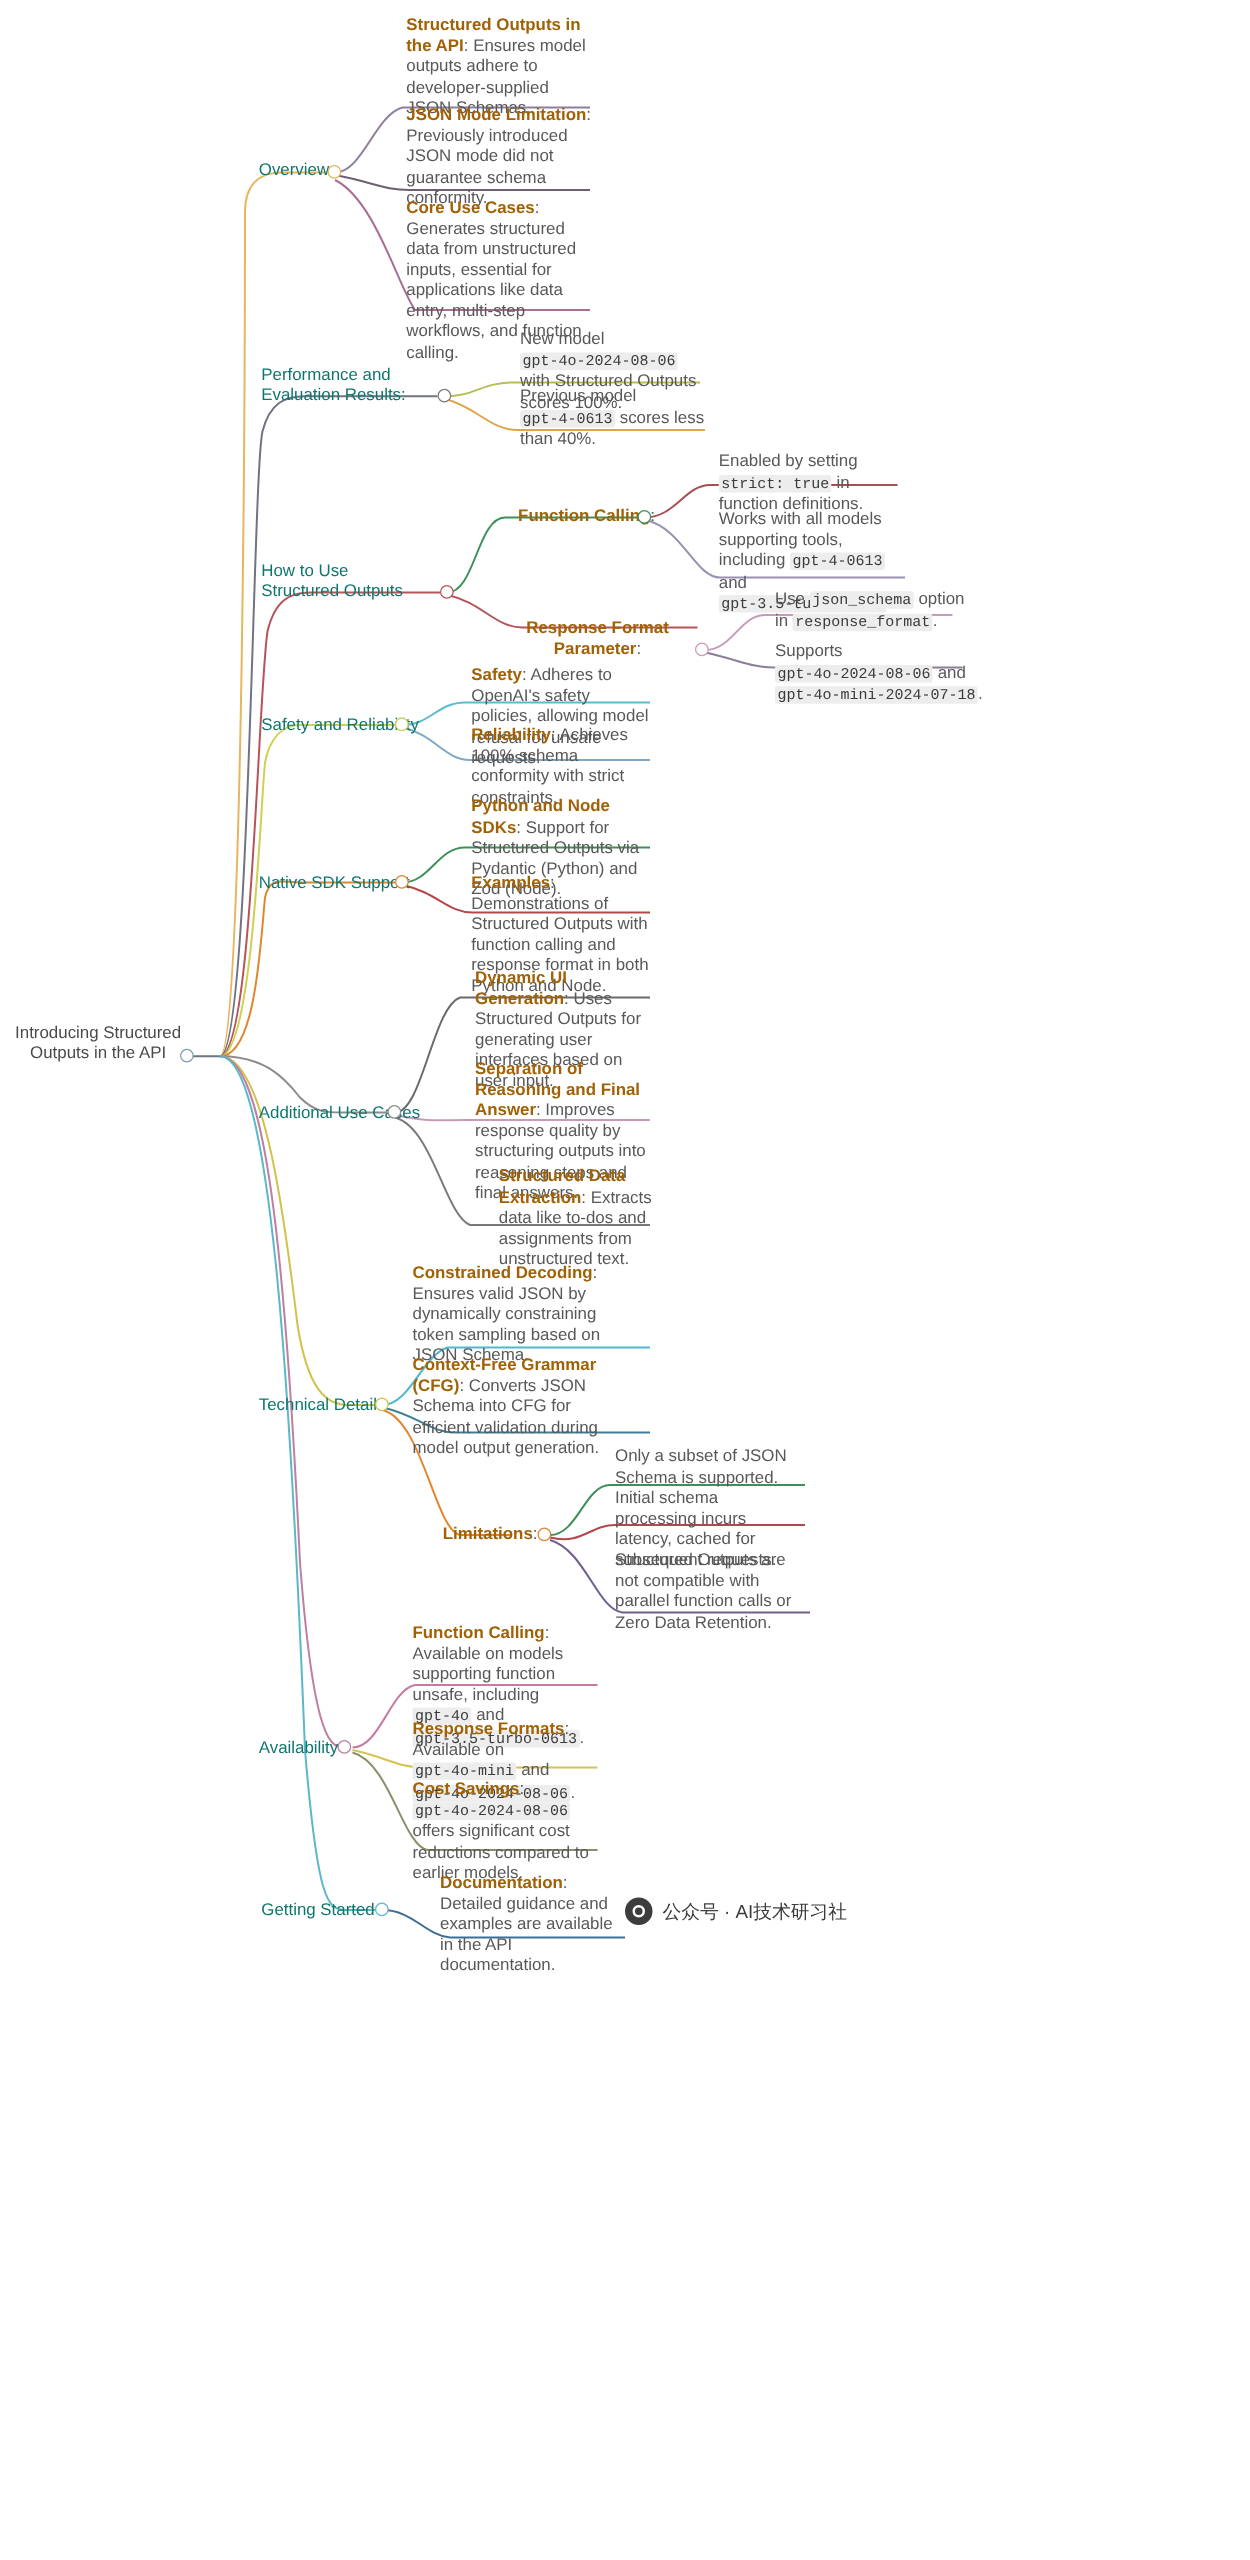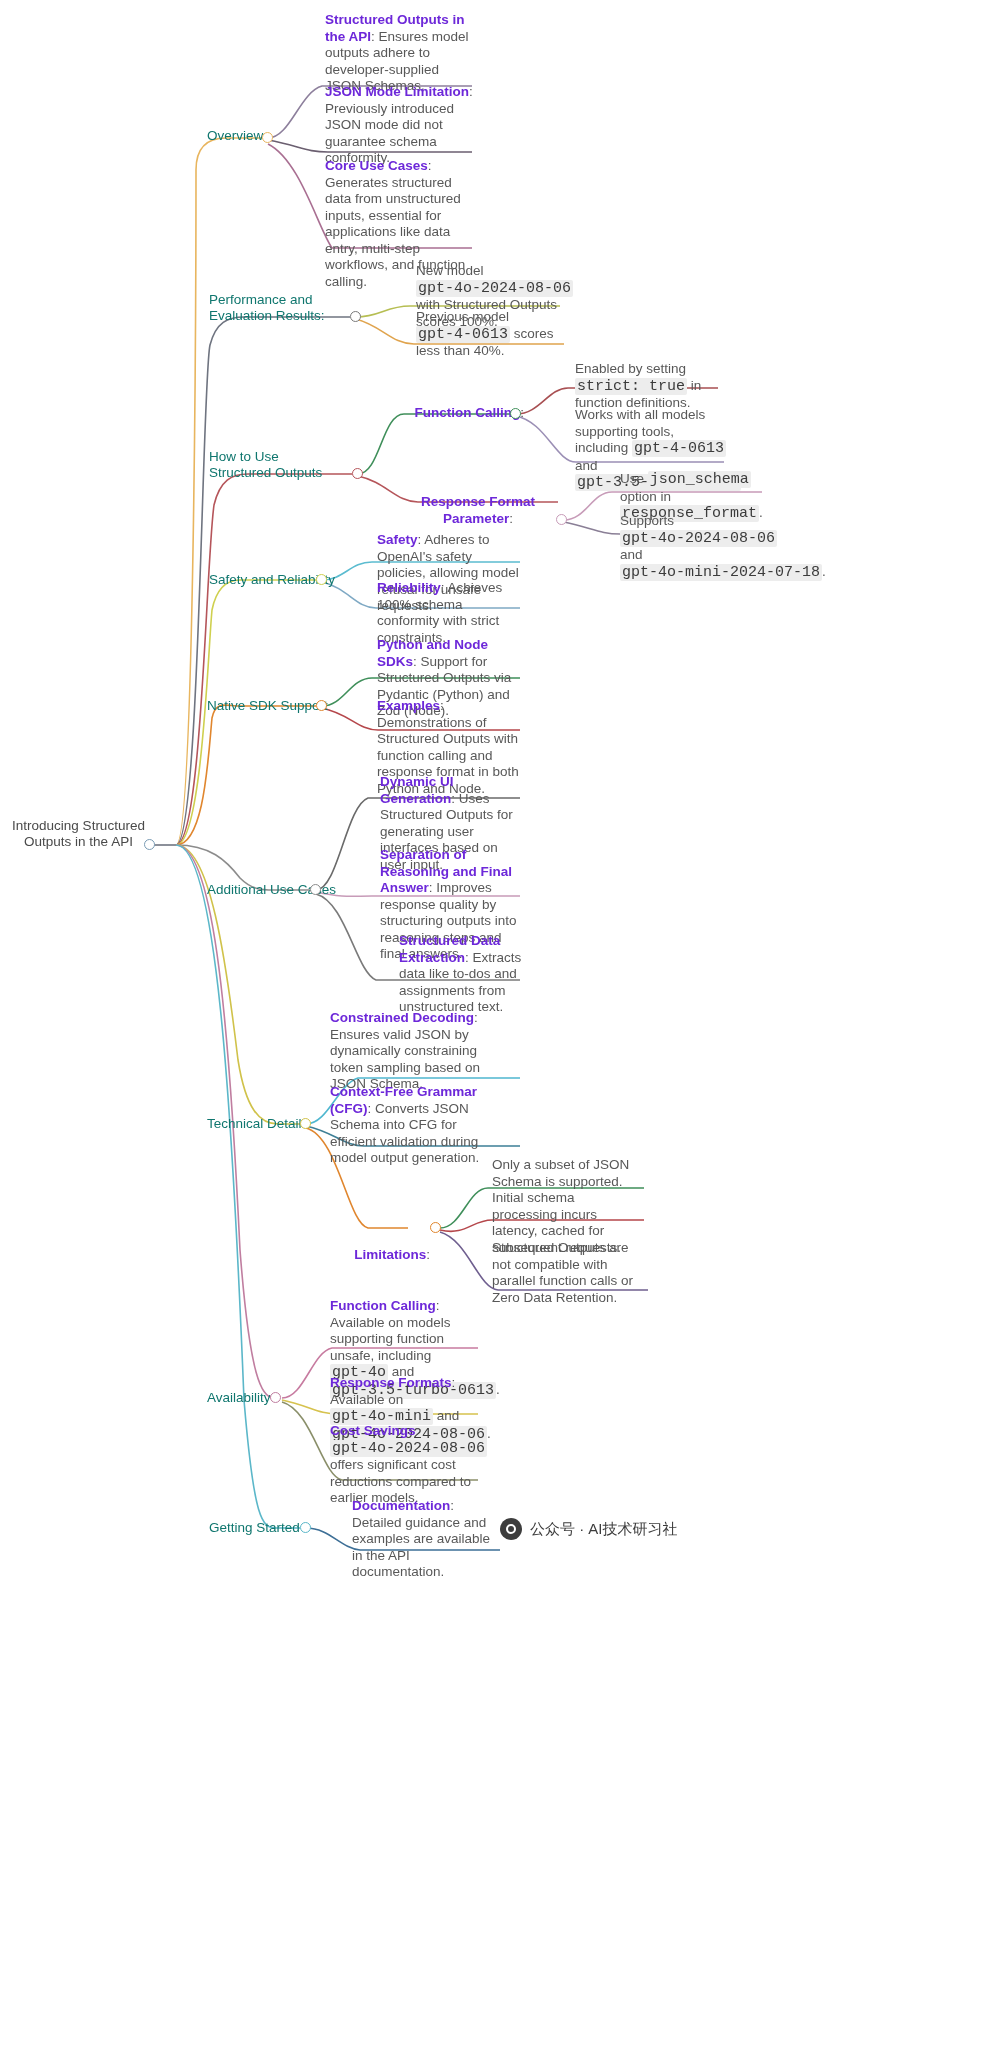--- a/index.html
+++ b/index.html
@@ -14,24 +14,24 @@
   .root-label{
     font-size:13.5px;line-height:16px;color:#4a4a4a;
     width:140px;text-align:center;
   }
   .branch-label{
     font-size:13.5px;line-height:16px;color:#0f766e;white-space:nowrap;
   }
   .leaf{
     font-size:13.5px;line-height:16.5px;color:#585858;
   }
-  .leaf b{color:#6d28d9;font-weight:bold;}
+  .leaf b{color:#a16207;font-weight:bold;}
   code{
     font-family:"Liberation Mono", monospace;
-    font-size:15px;background:#ededed;color:#3b3b3b;
+    font-size:12px;background:#ededed;color:#3b3b3b;
     padding:0 2px;border-radius:2px;white-space:nowrap;
   }
   .dot{
     position:absolute;width:11px;height:11px;border-radius:50%;
     background:#ffffff;box-sizing:border-box;border:1.6px solid #999;
   }
   .wm{
     position:absolute;display:flex;align-items:center;gap:8px;
     font-size:15px;color:#3c3c3c;
   }
@@ -218,21 +218,21 @@
   </div>
   <div class="dot" style="left:300px;top:1118px;border-color:#d0c24a;"></div>
 
   <div class="node leaf" style="left:330px;top:1010px;width:152px;">
     <b>Constrained Decoding</b><span>:</span><span> Ensures valid JSON by dynamically constraining token sampling based on JSON Schema.</span>
   </div>
   <div class="node leaf" style="left:330px;top:1084px;width:152px;">
     <b>Context-Free Grammar (CFG)</b><span>:</span><span> Converts JSON Schema into CFG for efficient validation during model output generation.</span>
   </div>
 
-  <div class="node leaf" style="left:330px;top:1219px;width:100px;text-align:right;margin-top:28px;">
+  <div class="node leaf" style="left:330px;top:1219px;width:100px;text-align:right;">
     <b>Limitations</b><span>:</span>
   </div>
   <div class="dot" style="left:430px;top:1222px;border-color:#e0862e;"></div>
 
   <div class="node leaf" style="left:492px;top:1157px;width:148px;">
     <span>Only a subset of JSON Schema is supported.</span>
   </div>
   <div class="node leaf" style="left:492px;top:1240px;width:152px;">
     <span>Structured Outputs are not compatible with parallel function calls or Zero Data Retention.</span>
   </div>

